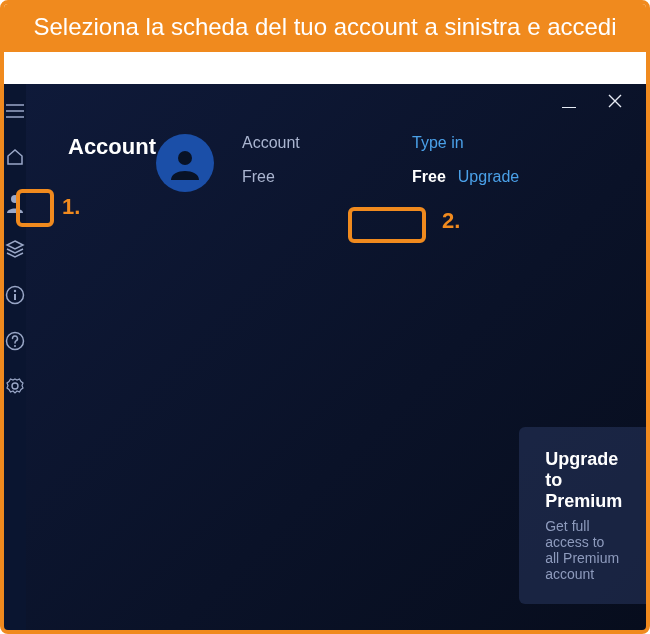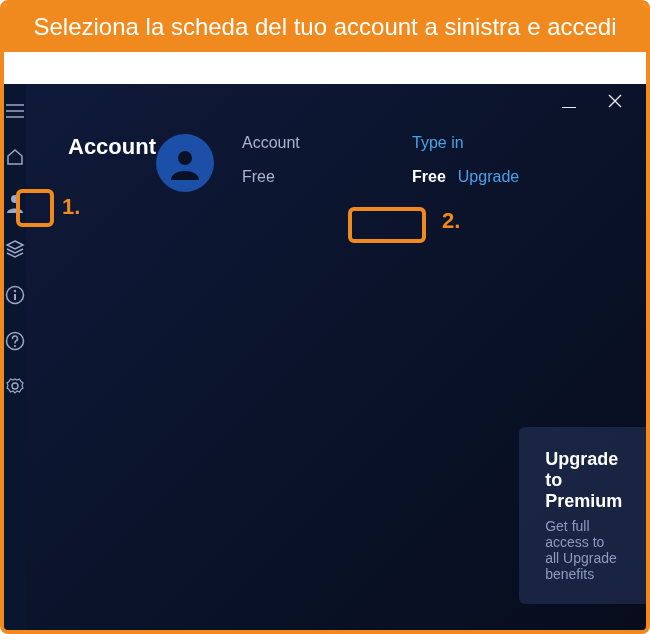--- a/index.html
+++ b/index.html
@@ -263,21 +263,21 @@
         <div class="info-val">
           <span class="free-txt">Free</span>
           <span class="link">Upgrade</span>
         </div>
       </div>
     </div>
 
     <div class="promo-card">
       <div>
         <div class="promo-title">Upgrade to Premium</div>
-        <div class="promo-sub">Get full access to all Upgrade benefits</div>
+        <div class="promo-sub">Get full access to all Premium account</div>
       </div>
       <div class="diamond-icon">
         <svg width="56" height="48" viewBox="0 0 56 48">
           <polygon points="10,0 46,0 56,14 28,48 0,14" fill="#1e5fb8"></polygon>
           <polygon points="10,0 20,14 0,14" fill="#2a7ad6"></polygon>
           <polygon points="46,0 56,14 36,14" fill="#164a94"></polygon>
           <polygon points="10,0 46,0 36,14 20,14" fill="#3a8ee8"></polygon>
           <polygon points="20,14 36,14 28,48" fill="#2566bc"></polygon>
           <polygon points="0,14 20,14 28,48" fill="#3a8ee8"></polygon>
           <polygon points="36,14 56,14 28,48" fill="#143d7a"></polygon>

